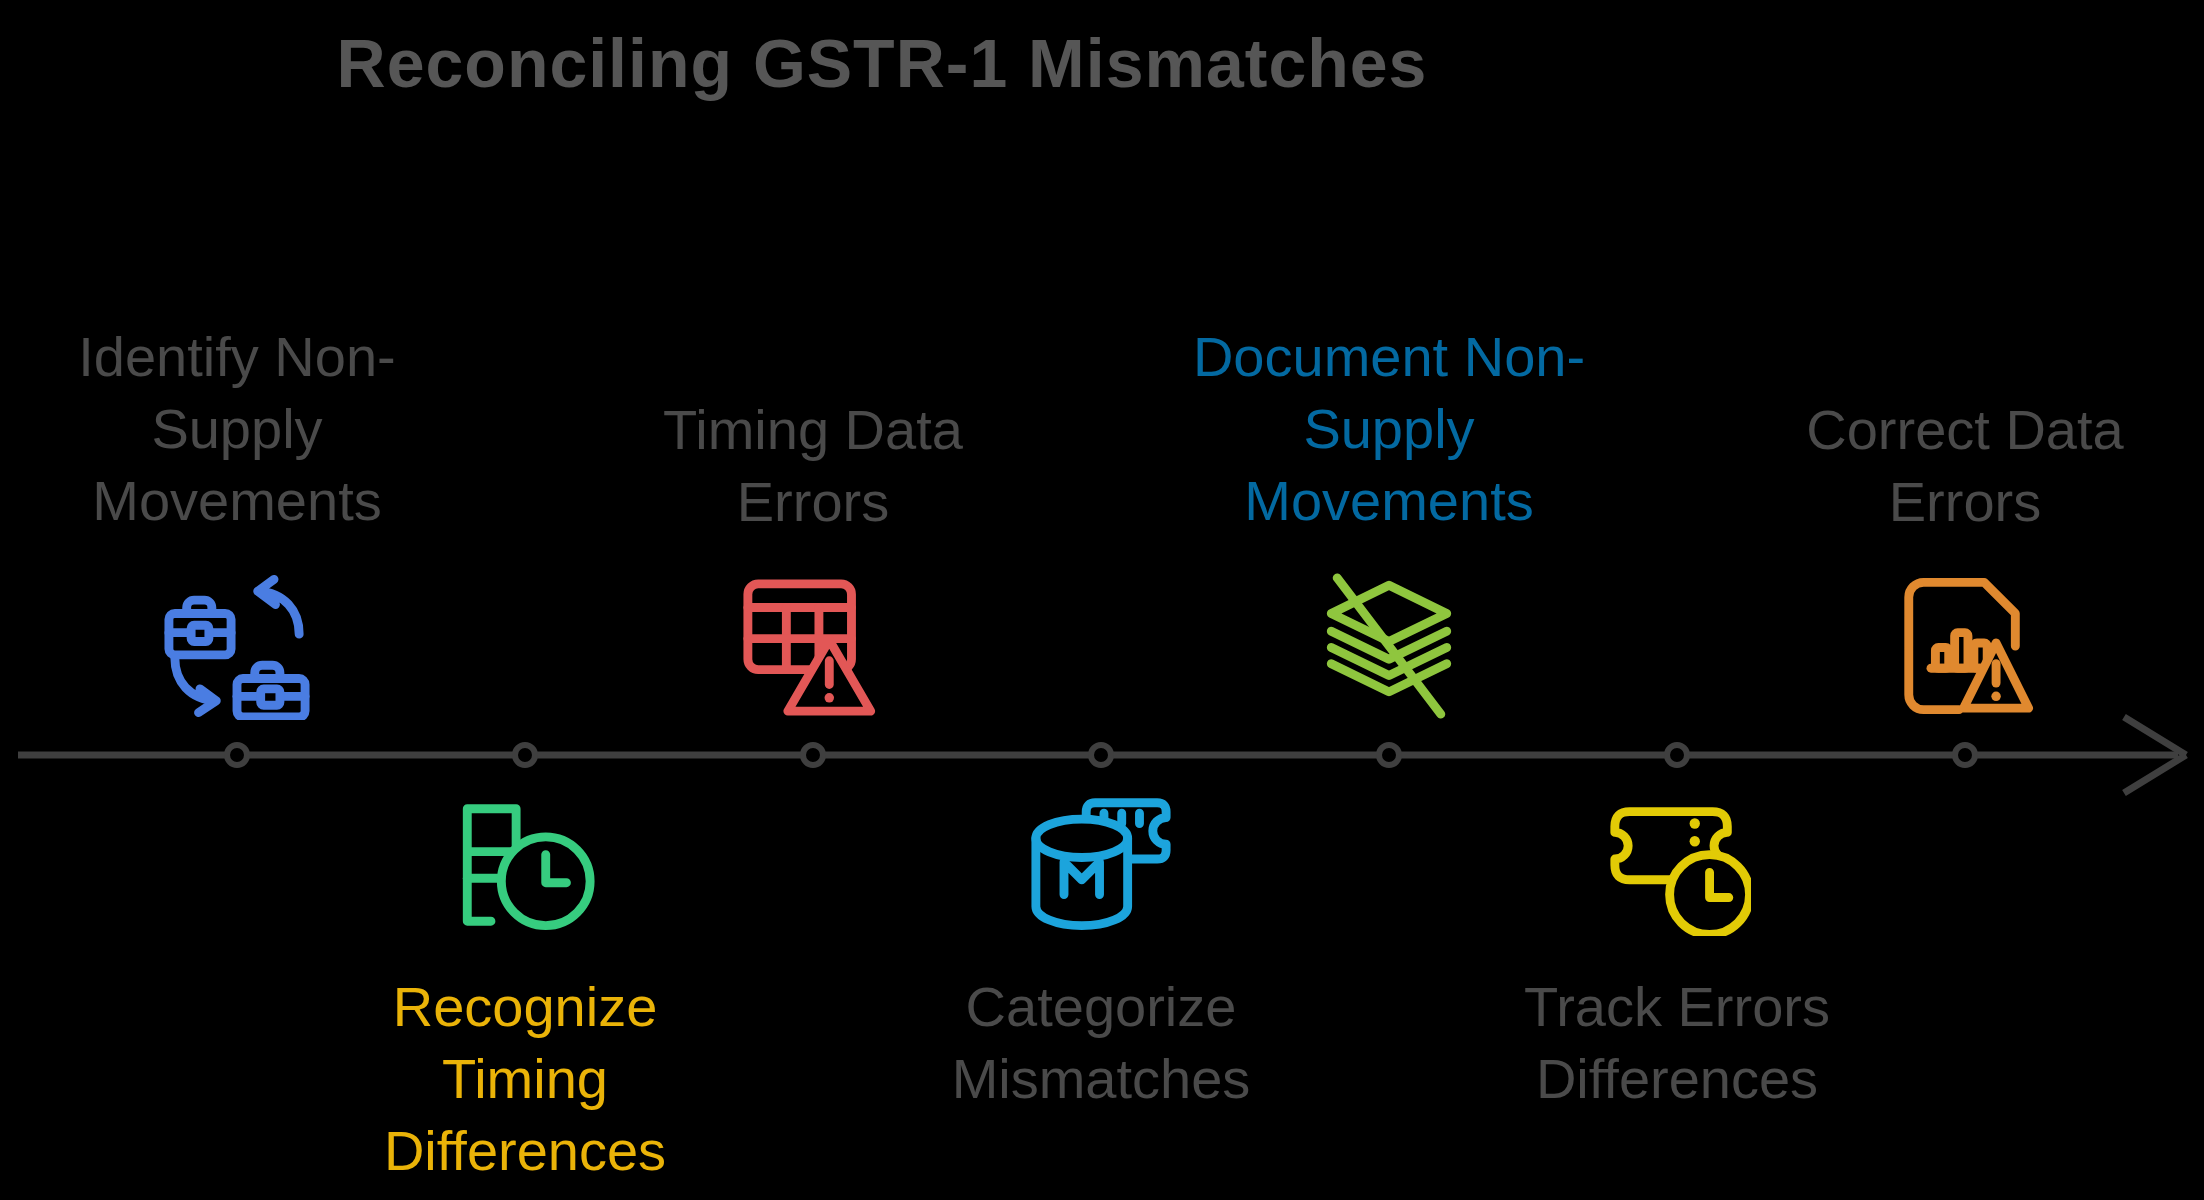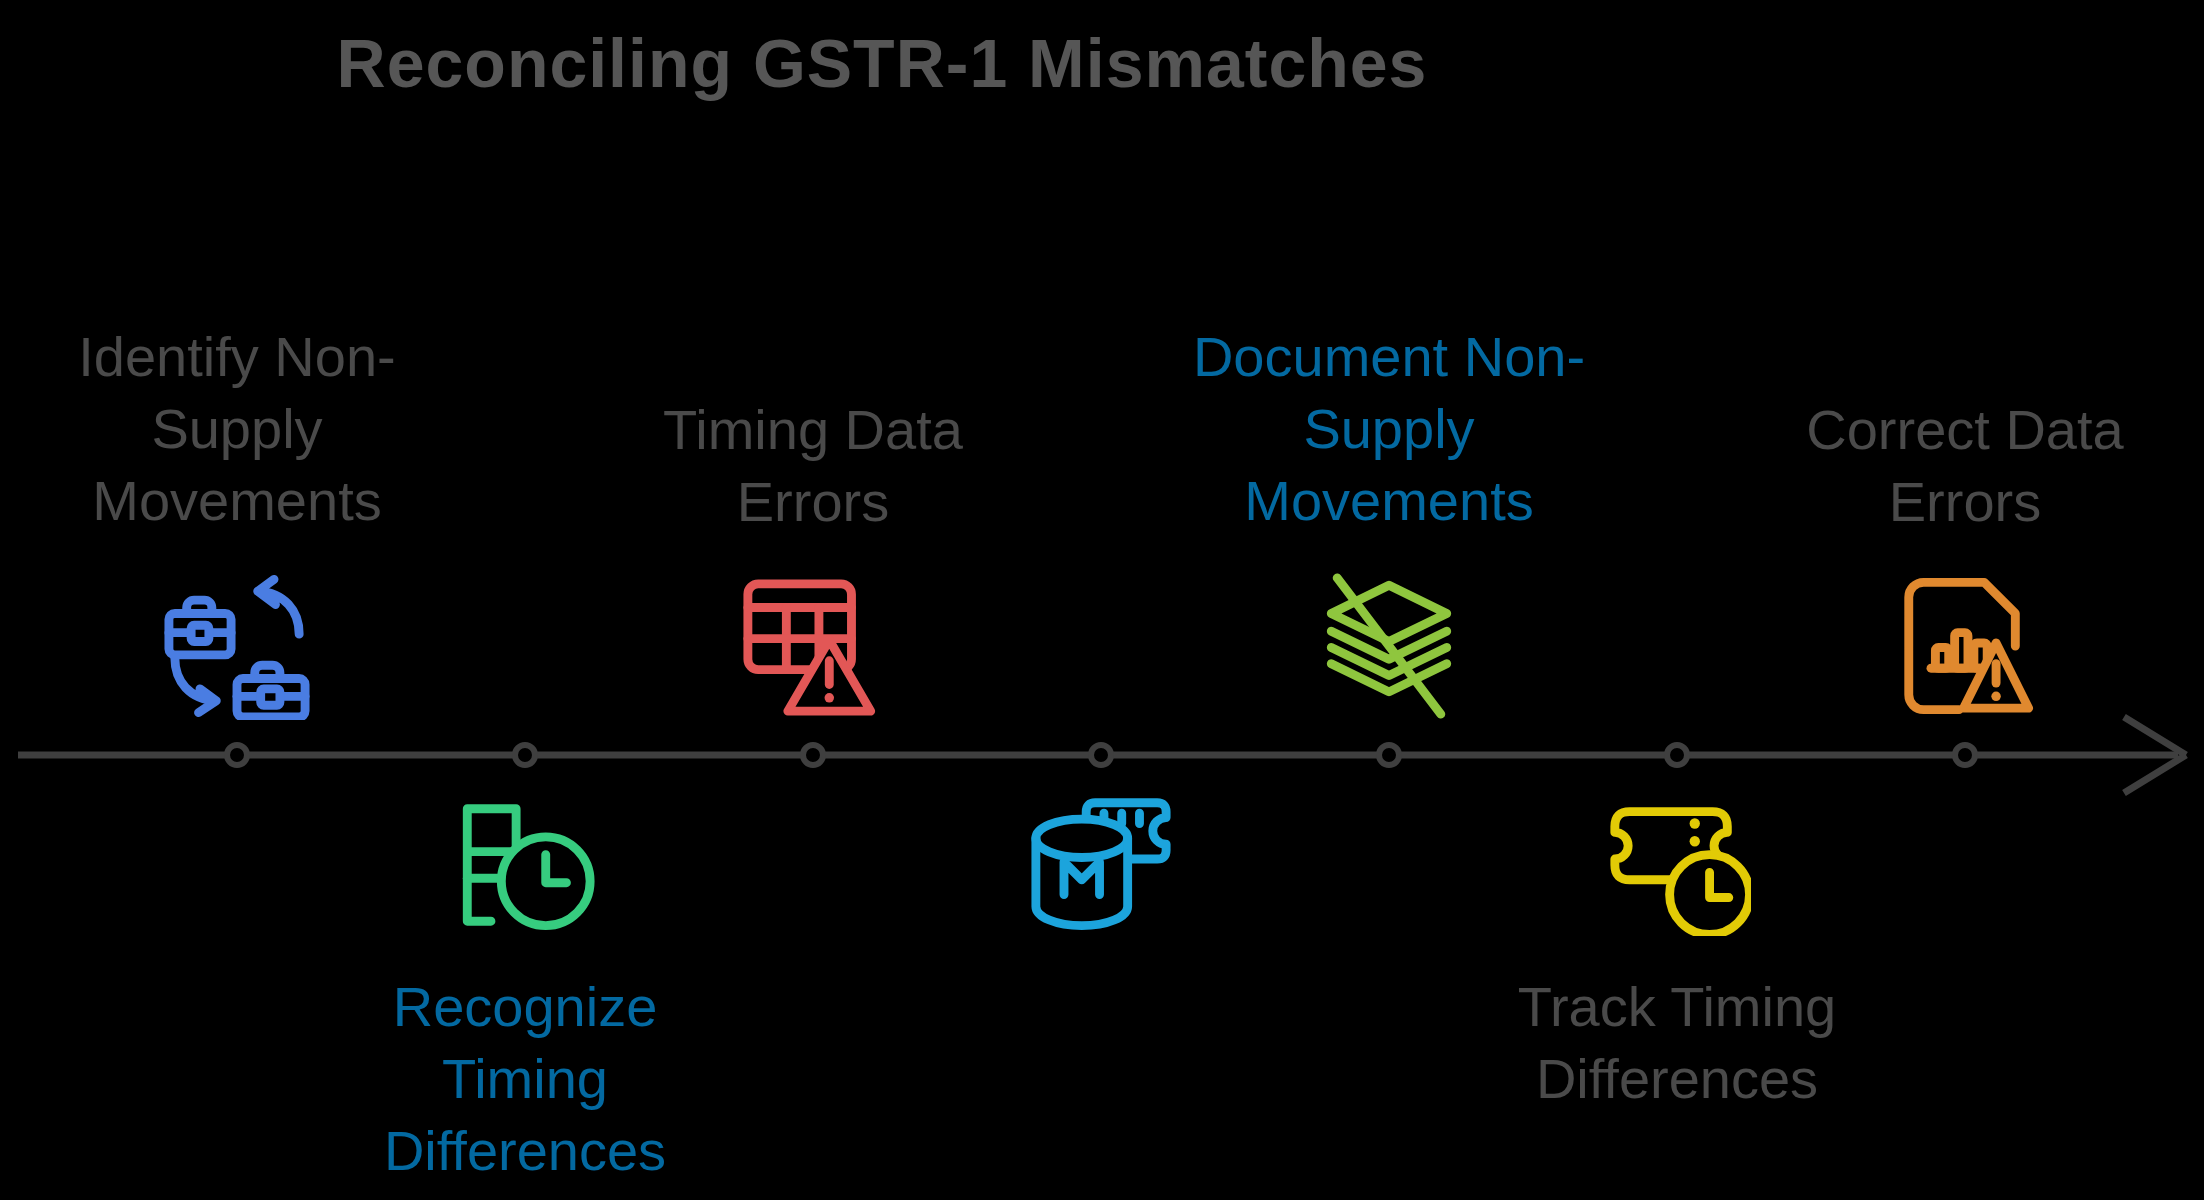--- a/index.html
+++ b/index.html
@@ -57,29 +57,31 @@
         <circle cx="1389" cy="755" r="10"></circle>
         <circle cx="1677" cy="755" r="10"></circle>
         <circle cx="1965" cy="755" r="10"></circle>
       </g>
     </svg>
   </div>
 
   <div class="step-label" style="left: 237px; top: 321px; color: rgb(74, 74, 74);">Identify Non-
 Supply
 Movements</div>
-  <div class="step-label" style="left: 525px; top: 971px; color: #0369a1;">Recognize
+  <div class="step-label" style="left: 525px; top: 971px; color: #eab308;">Recognize
 Timing
 Differences</div>
   <div class="step-label" style="left: 813px; top: 394px; color: rgb(74, 74, 74);">Timing Data
 Errors</div>
+  <div class="step-label" style="left: 1101px; top: 971px; color: rgb(74, 74, 74);">Categorize
+Mismatches</div>
   <div class="step-label" style="left: 1389px; top: 321px; color: #0369a1;">Document Non-
 Supply
 Movements</div>
-  <div class="step-label" style="left: 1677px; top: 971px; color: rgb(74, 74, 74);">Track Timing
+  <div class="step-label" style="left: 1677px; top: 971px; color: rgb(74, 74, 74);">Track Errors
 Differences</div>
   <div class="step-label" style="left: 1965px; top: 394px; color: rgb(74, 74, 74);">Correct Data
 Errors</div>
 
   <div class="step-icon" style="left: 237px; top: 572px; color: rgb(74, 125, 226);">
     <svg viewBox="0 0 100 100" fill="none" stroke="currentColor" stroke-width="6" stroke-linecap="round" stroke-linejoin="round">
       <path d="M16,28 v-4 a5,5 0 0 1 5,-5 h7 a5,5 0 0 1 5,5 v4"></path>
       <rect x="4" y="28" width="42" height="28" rx="4"></rect>
       <path d="M4,41 H46"></path>
       <rect x="19" y="36" width="12" height="11" rx="2" fill="#000000"></rect>

